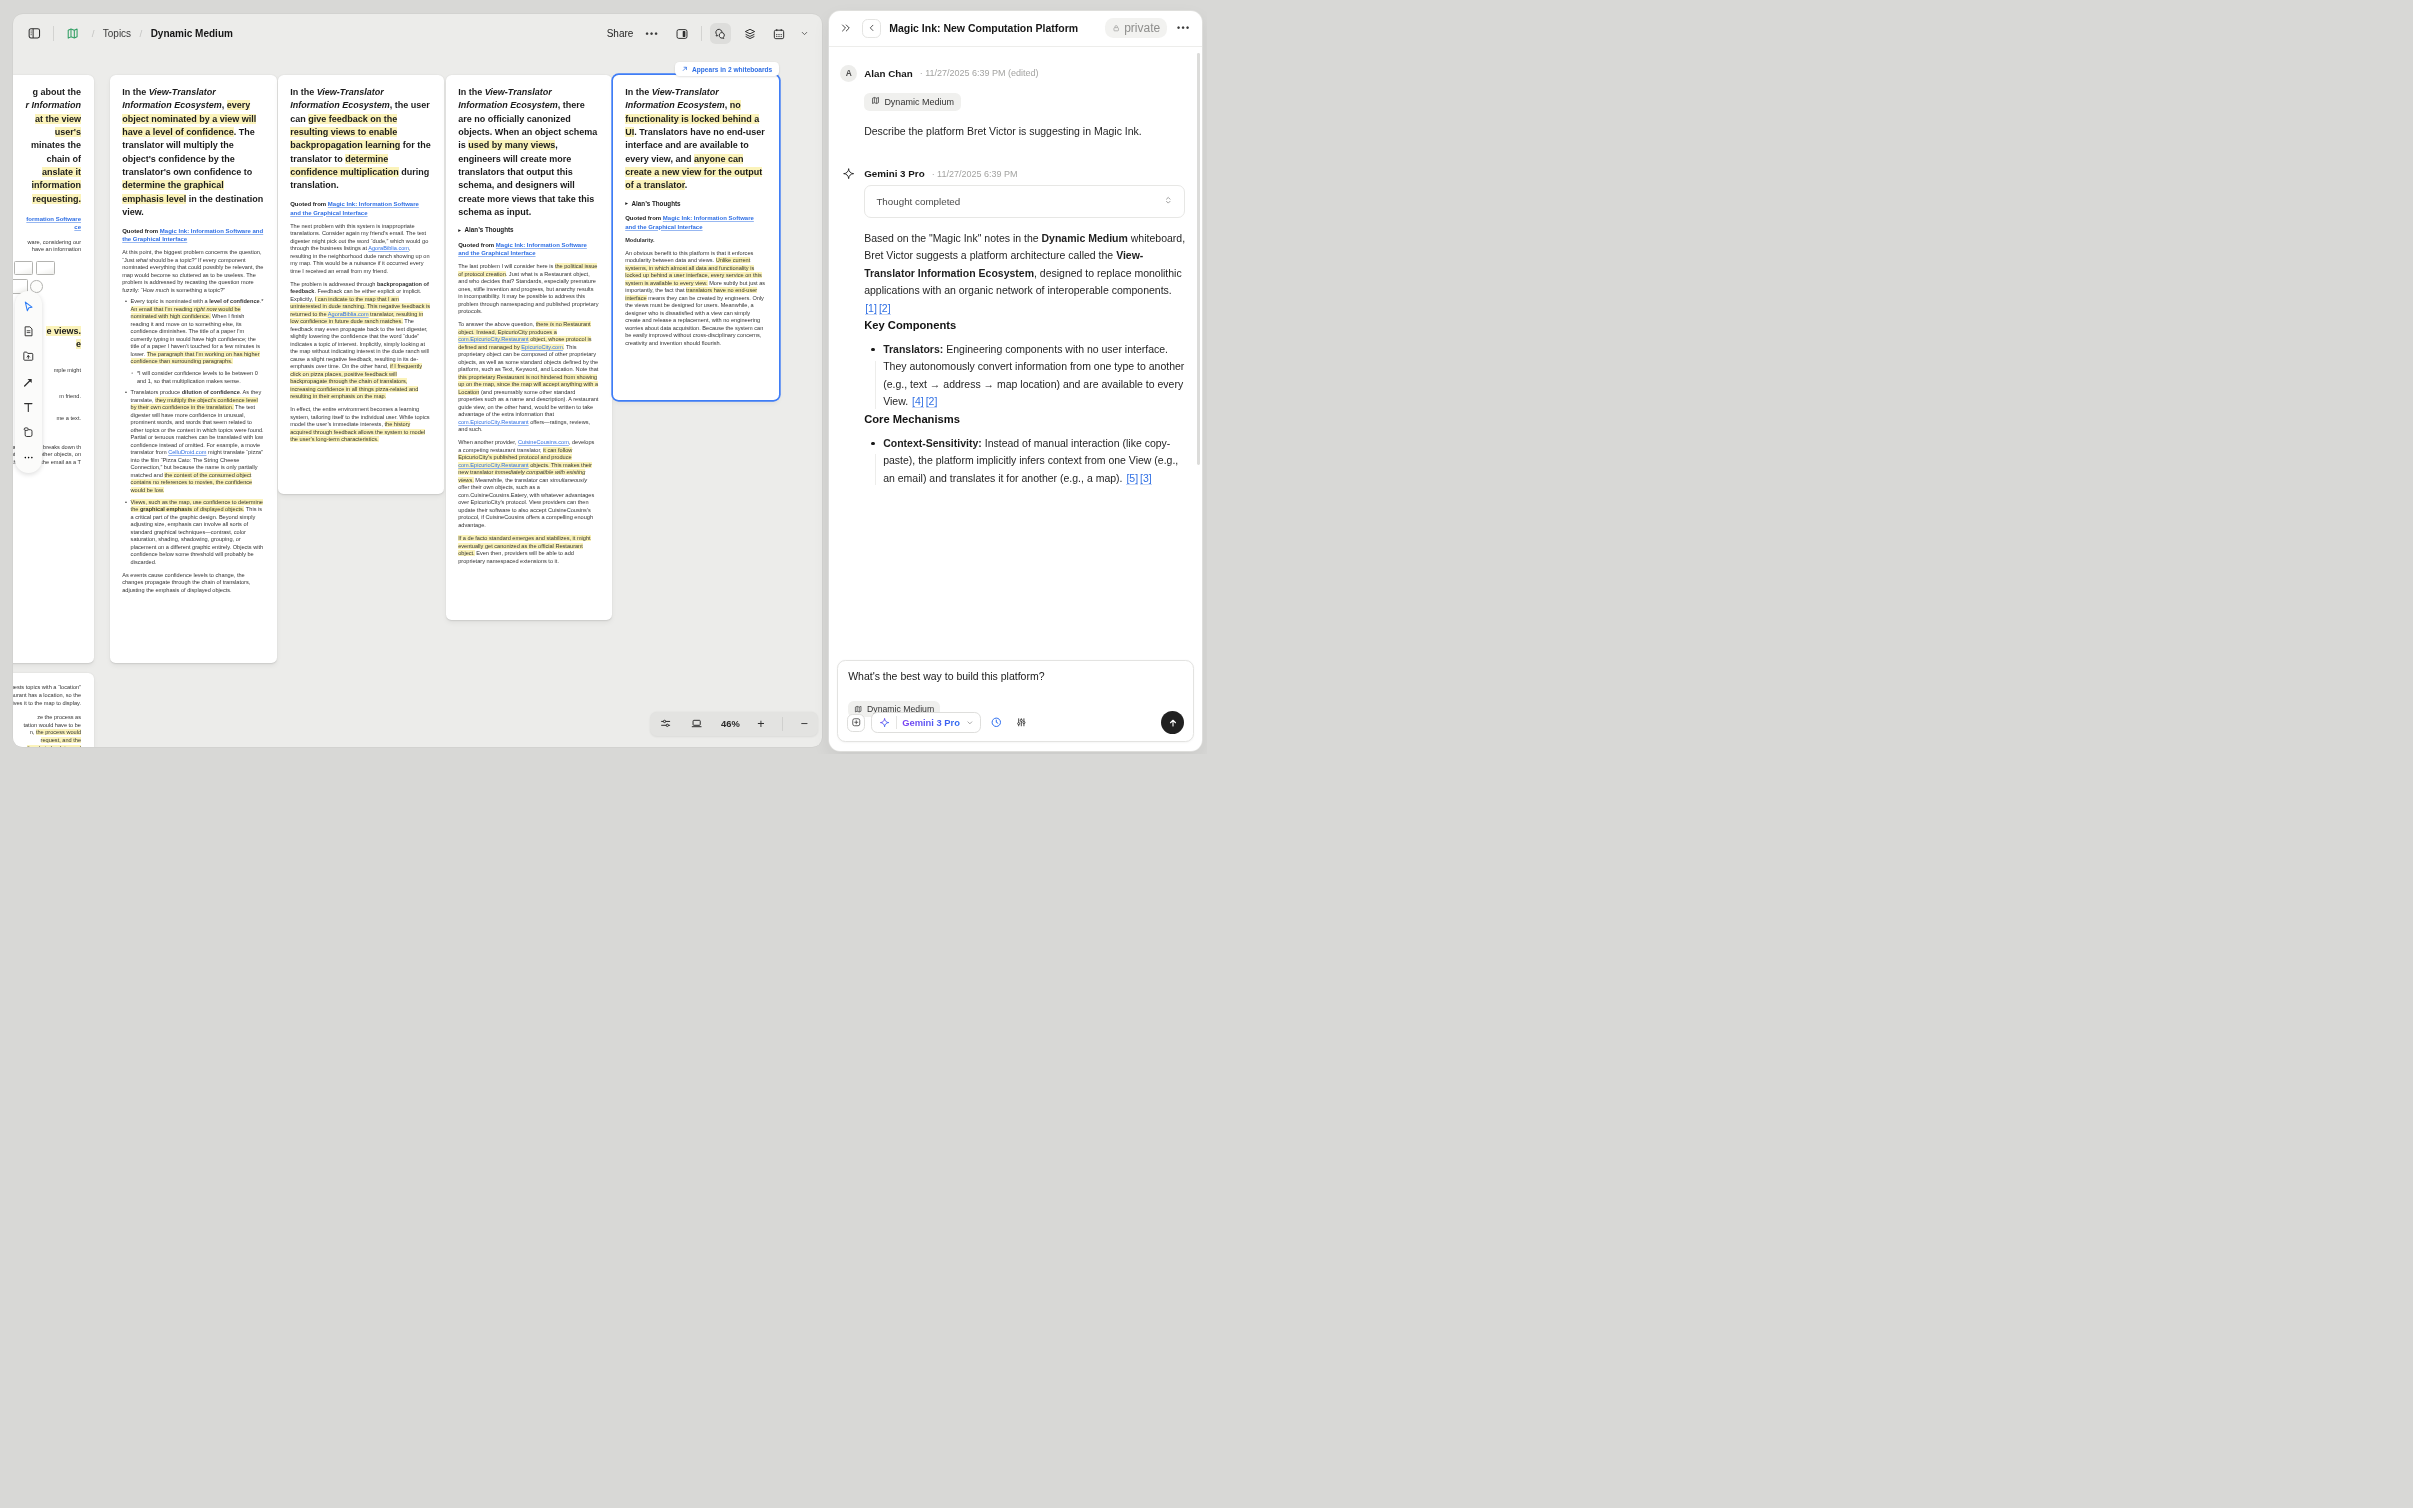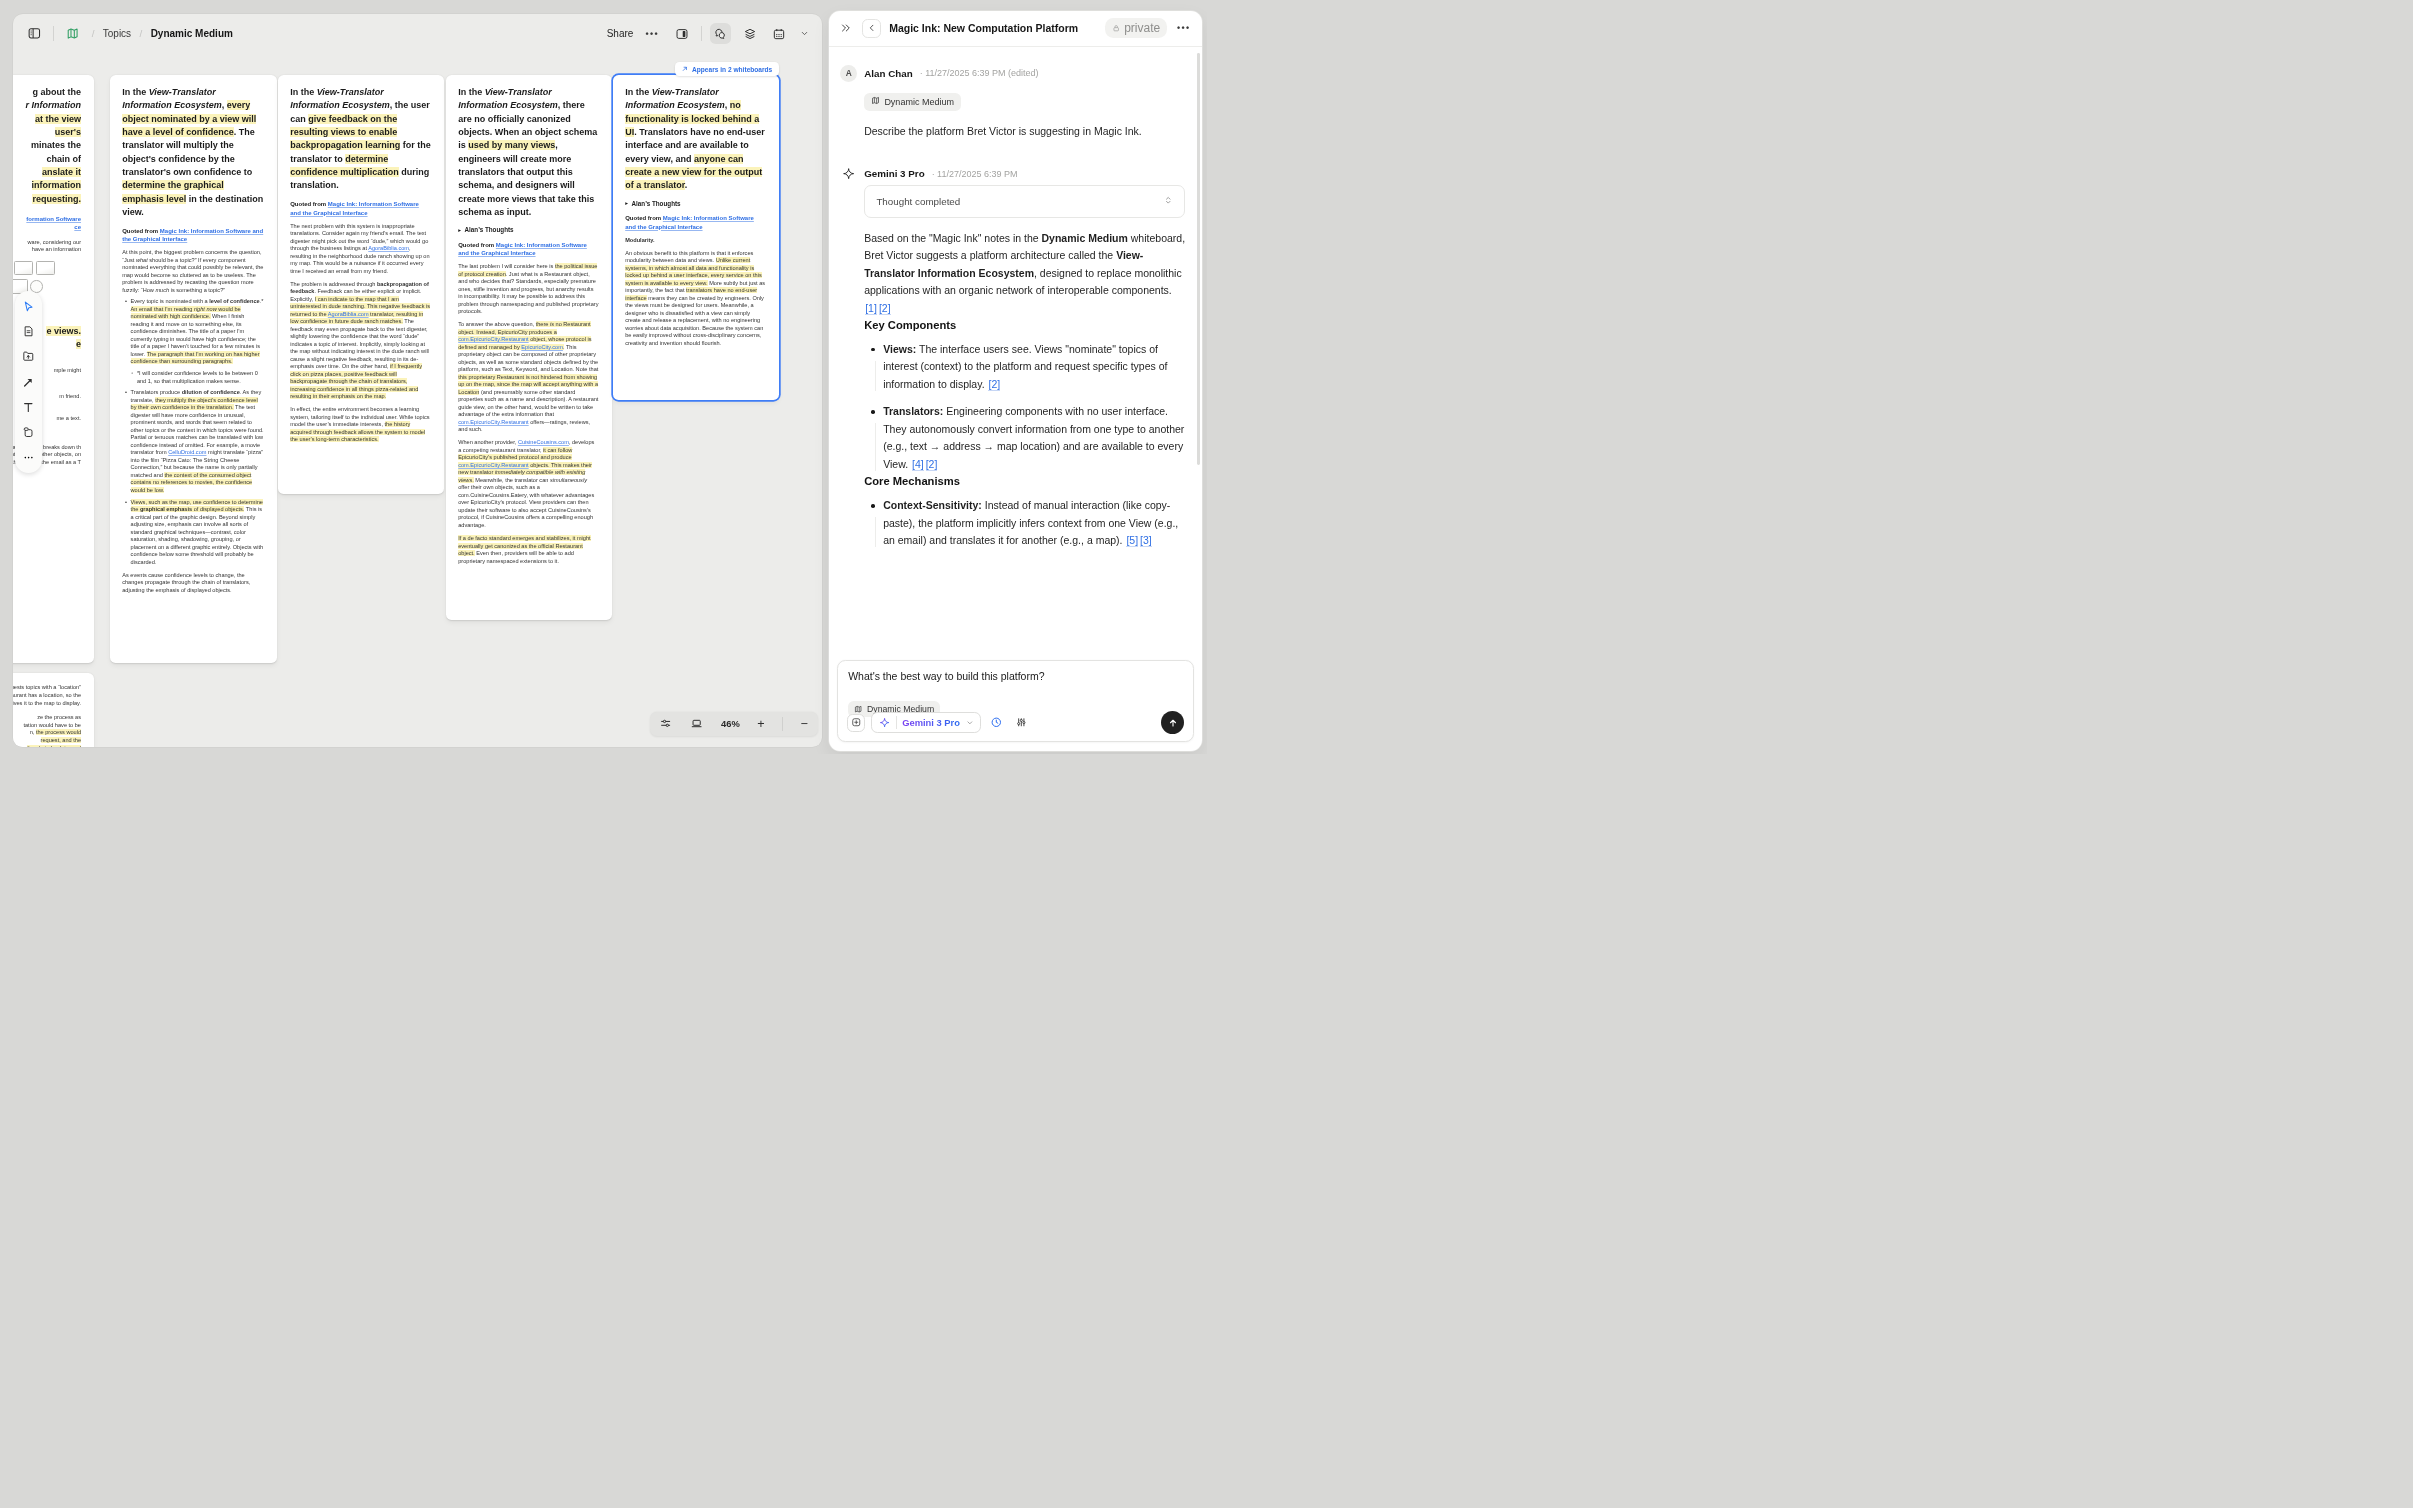--- a/index.html
+++ b/index.html
@@ -385,21 +385,20 @@
           <div class="msg-body">
             <div class="thought">
               <span class="tlabel2">Thought completed</span>
               <span class="tchev"><svg width="10.5" height="10.5" viewBox="0 0 24 24">
                   <path d="m8 9.5 4-4 4 4M8 14.5l4 4 4-4" fill="none" stroke="#8a8a8a" stroke-width="1.9" stroke-linecap="round" stroke-linejoin="round"></path>
                 </svg></span>
             </div>
             <div class="msg-p"><span>Based on the "Magic Ink" notes in the </span><span class="m-b">Dynamic Medium</span><span> whiteboard, Bret Victor suggests a platform architecture called the </span><span class="m-b">View-Translator Information Ecosystem</span><span>, designed to replace monolithic applications with an organic network of interoperable components. </span><span class="m-cite">[1]</span><span class="m-cite">[2]</span></div>
             <div class="msg-h3">Key Components</div>
             <ul class="msg-ul">
-              <li><span class="m-b">Views:</span><span> The interface users see. Views "nominate" topics of interest (context) to the platform and request specific types of information to display. </span><span class="m-cite">[2]</span></li>
               <li><span class="m-b">Translators:</span><span> Engineering components with no user interface. They autonomously convert information from one type to another (e.g., text → address → map location) and are available to every View. </span><span class="m-cite">[4]</span><span class="m-cite">[2]</span></li>
             </ul>
             <div class="msg-h3">Core Mechanisms</div>
             <ul class="msg-ul">
               <li><span class="m-b">Context-Sensitivity:</span><span> Instead of manual interaction (like copy-paste), the platform implicitly infers context from one View (e.g., an email) and translates it for another (e.g., a map). </span><span class="m-cite">[5]</span><span class="m-cite">[3]</span></li>
             </ul>
           </div>
         </div>
       </div>
     <div class="p-scroll"></div>

